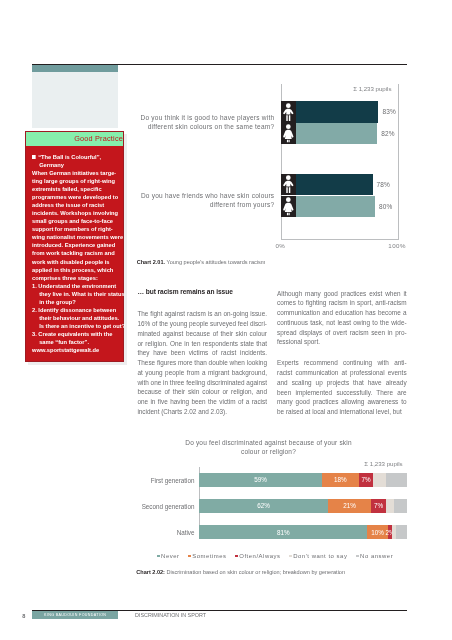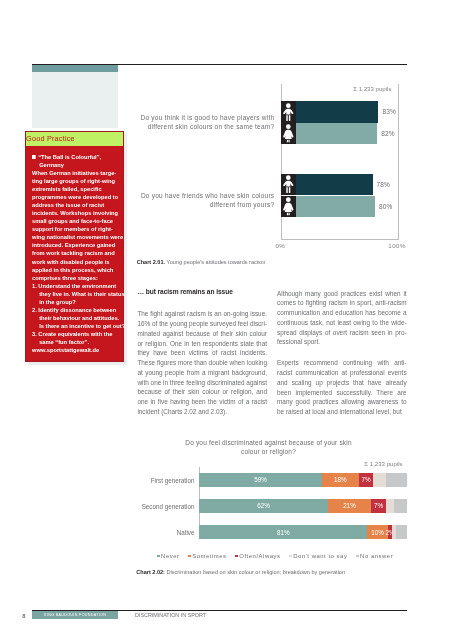--- a/index.html
+++ b/index.html
@@ -9,21 +9,21 @@
 
   
   .top-rule{position:absolute;left:32px;top:63.5px;width:375px;height:1.2px;background:#231f20;}
   .teal-tab{position:absolute;left:32px;top:64.7px;width:86px;height:7.5px;background:#709c9d;}
   .gp-backdrop{position:absolute;left:32px;top:72.2px;width:86px;height:56px;background:#eaeff0;}
 
   
   .gp-shadow{position:absolute;left:28px;top:134px;width:99px;height:231px;background:#ededee;}
   .gp-box{position:absolute;left:25px;top:130.5px;width:99px;height:231px;
           border:1px solid #9e1b22;box-sizing:border-box;background:#c4161c;}
-  .gp-head{height:14.5px;background:#bef264;display:flex;align-items:center;justify-content:flex-start;}
+  .gp-head{height:14.5px;background:#86efac;display:flex;align-items:center;justify-content:flex-end;}
   .gp-head-t{font-size:7.3px;color:#c4161c;font-weight:400;letter-spacing:.2px;}
   .gp-body{position:absolute;left:5.6px;top:21.2px;width:92px;color:#fff;
            font-size:6.25px;font-weight:bold;line-height:8.06px;}
   .gp-ln{white-space:nowrap;transform:scaleX(.915);transform-origin:left center;}
   .gp-ln.ind{padding-left:7.8px;}
   .gp-sq{width:3.6px;height:3.6px;background:#fff;display:inline-block;
          vertical-align:middle;margin-right:3.2px;margin-bottom:.6px;}
 
   
   .c1{position:absolute;left:0px;top:0px;width:452px;height:640px;}

